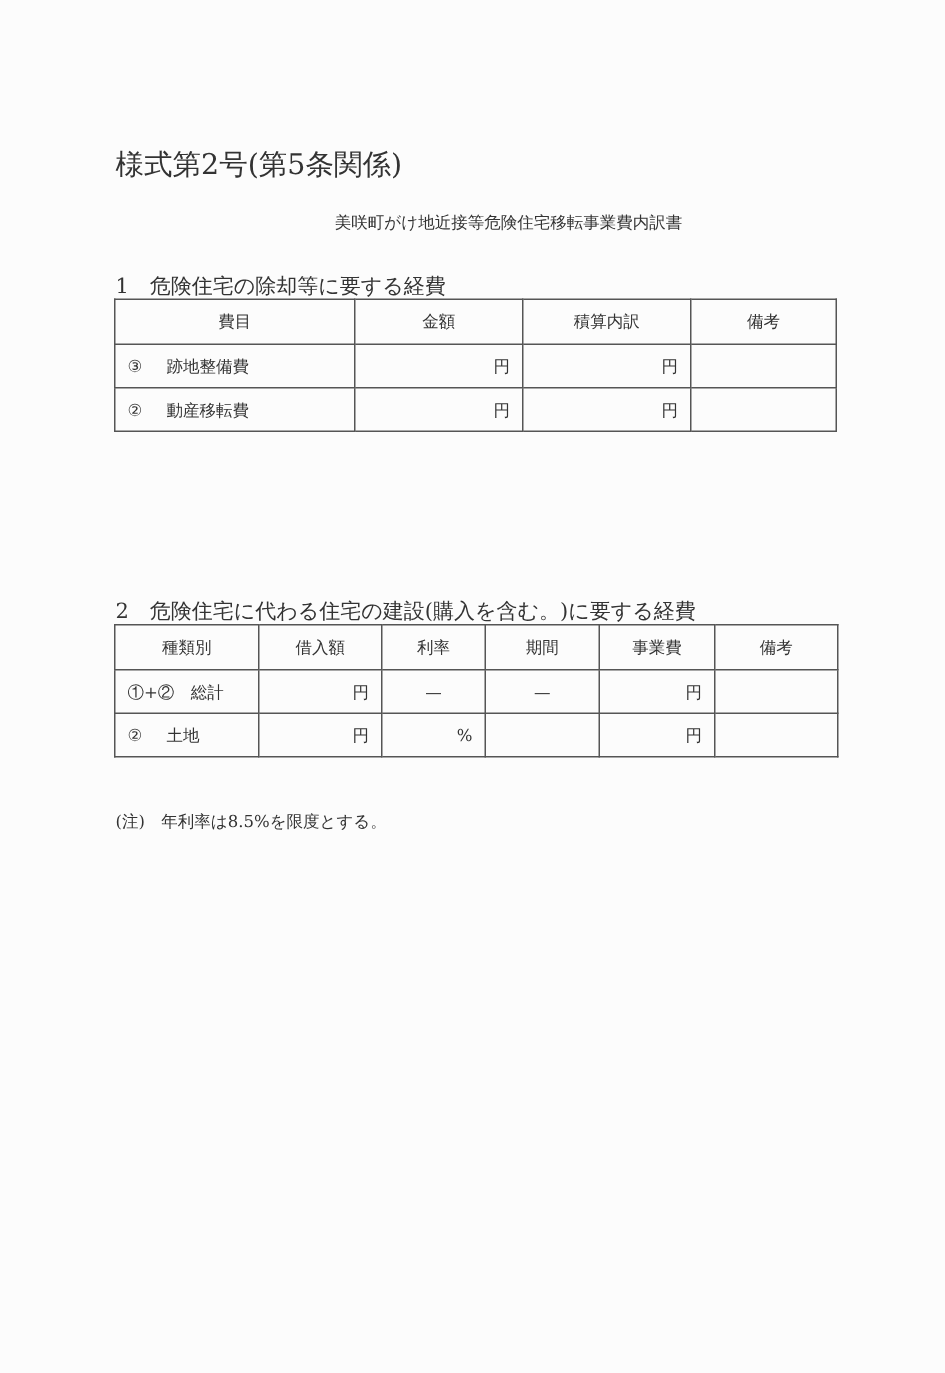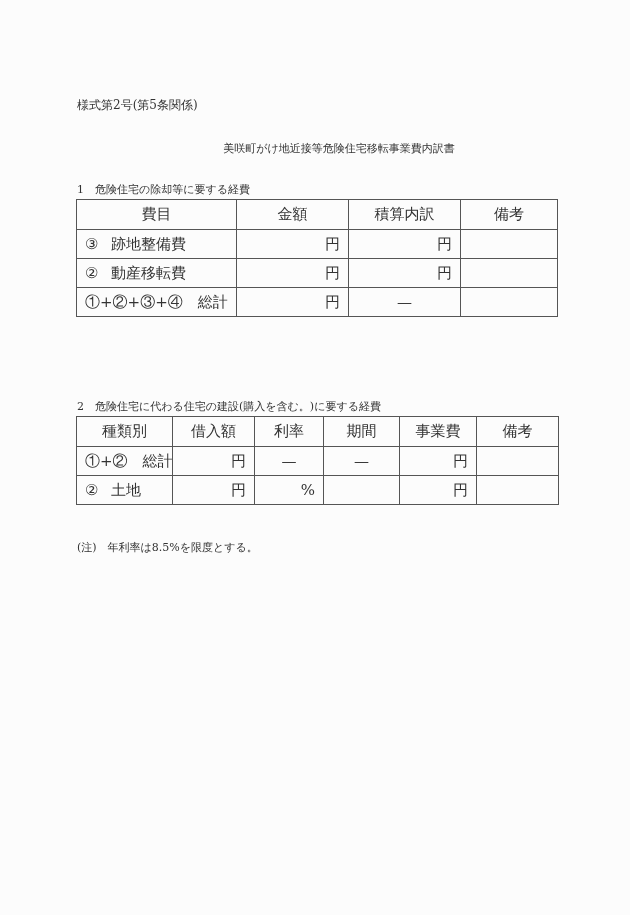--- a/index.html
+++ b/index.html
@@ -12,46 +12,46 @@
       height: 915px;
       position: relative;
       font-family: "DejaVu Serif", "Liberation Serif", serif;
       color: #333333;
       overflow: hidden;
     }
     .abs { position: absolute; }
     .form-number {
       left: 77px;
       top: 97px;
-      font-size: 12px;
+      font-size: 19px;
       letter-spacing: 0px;
       white-space: nowrap;
     }
     .doc-title {
       left: 16px;
       width: 630px;
       top: 141px;
       font-size: 11px;
       text-align: center;
       white-space: nowrap;
       padding-left: 0px;
     }
     .doc-title span { display: inline-block; margin-left: 16px; }
     .section-heading {
       left: 77px;
-      font-size: 11px;
+      font-size: 14px;
       white-space: nowrap;
     }
     .sec1 { top: 182px; }
     .sec2 { top: 399px; }
     table.grid {
       position: absolute;
       border-collapse: collapse;
       table-layout: fixed;
-      font-size: 15px;
+      font-size: 11px;
     }
     table.grid td, table.grid th {
       border: 1px solid #555555;
       padding: 0 6px;
       height: 28px;
       font-weight: normal;
       white-space: nowrap;
       overflow: hidden;
     }
     table.grid th { text-align: center; }
@@ -98,26 +98,20 @@
     <td class="right editable">円</td>
     <td class="right editable">円</td>
     <td class="editable"></td>
   </tr>
   <tr>
     <td class="left"><span class="num">②</span><span>動産移転費</span></td>
     <td class="right editable">円</td>
     <td class="right editable">円</td>
     <td class="editable"></td>
   </tr>
-  <tr>
-    <td class="left">①+②+③+④　総計</td>
-    <td class="right editable">円</td>
-    <td class="center">—</td>
-    <td class="editable"></td>
-  </tr>
 </tbody>
   </table>
 
 <div class="abs section-heading sec2">2　危険住宅に代わる住宅の建設(購入を含む。)に要する経費</div>
 
 <table id="t2" class="grid">
   <colgroup>
     <col style="width:96px">
     <col style="width:82px">
     <col style="width:69px">

